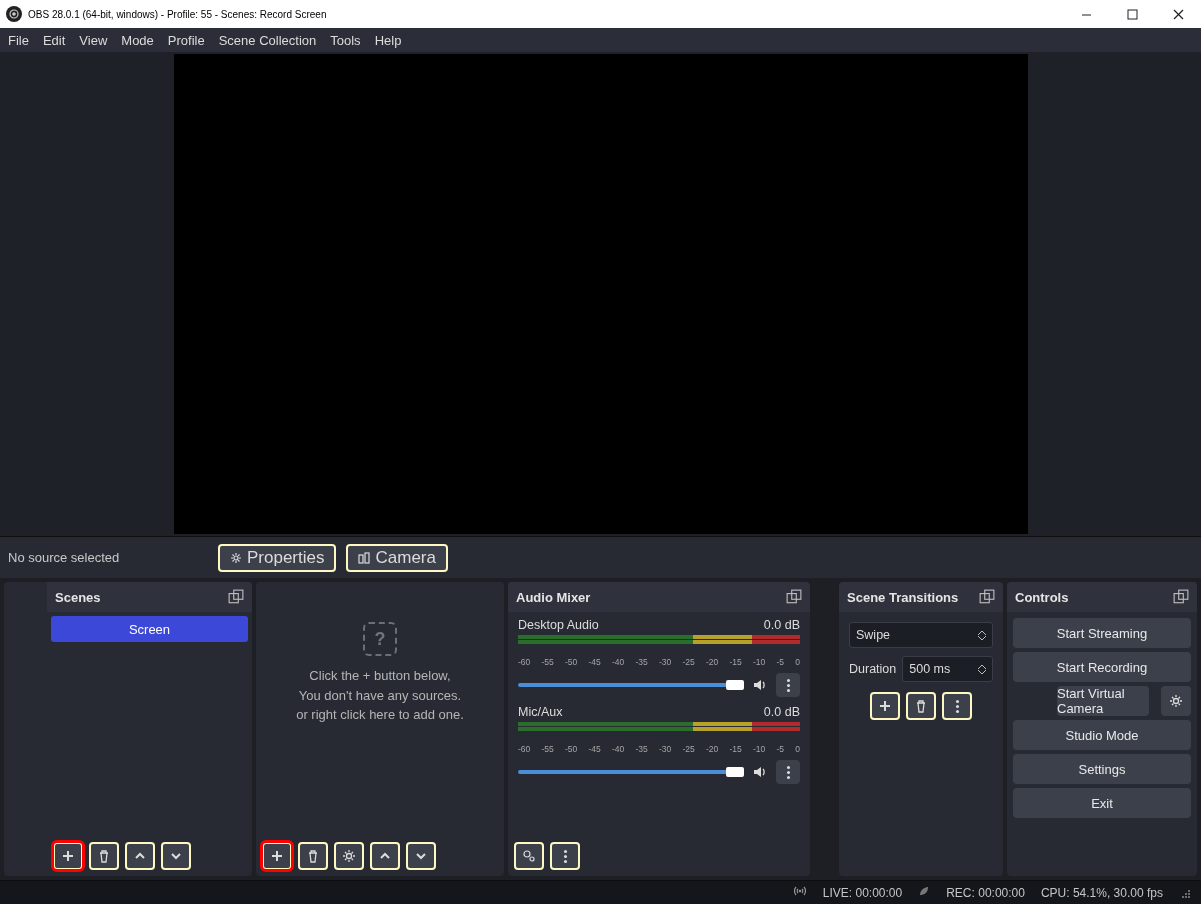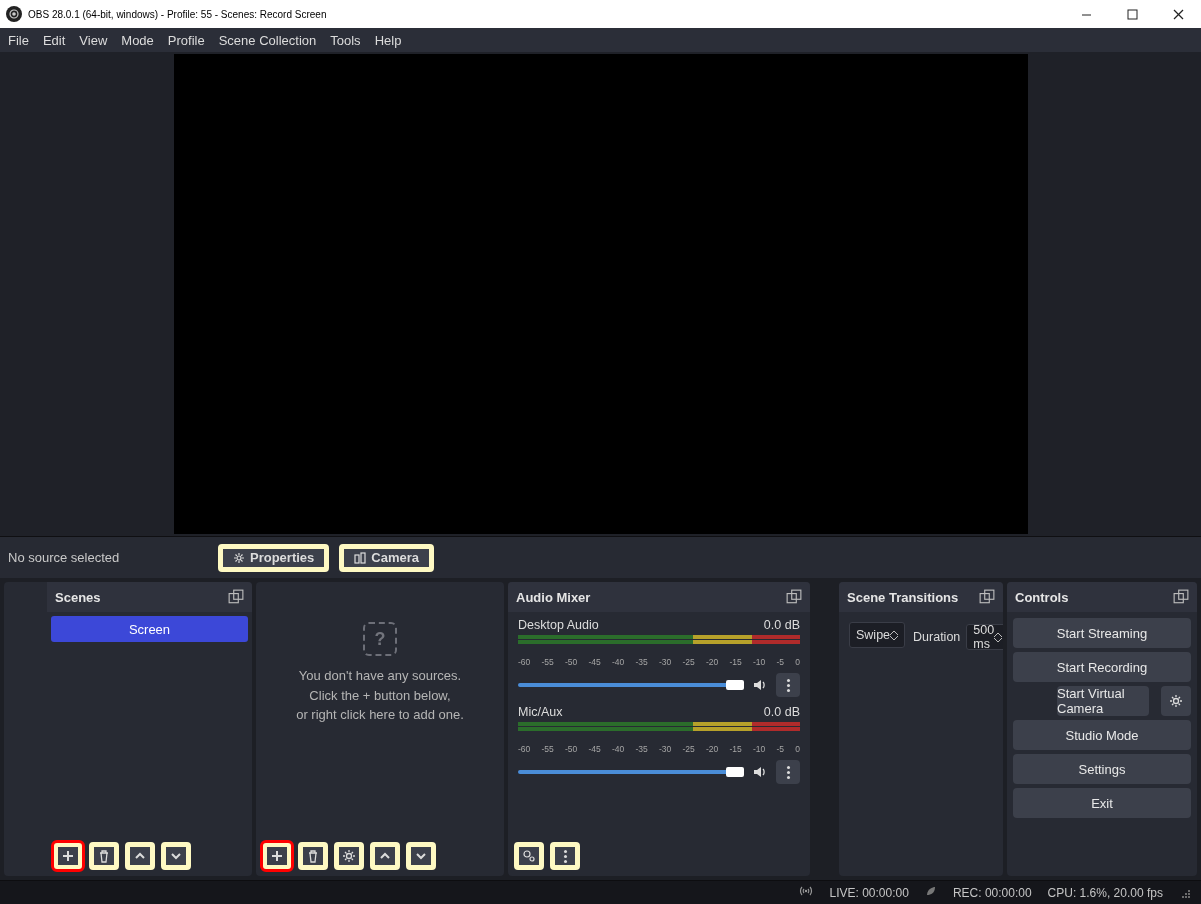--- a/index.html
+++ b/index.html
@@ -11,21 +11,21 @@
 .titlebar .spacer{flex:1;}
 .winbtn{width:46px;height:28px;display:flex;align-items:center;justify-content:center;}
 .winbtn svg{stroke:#222;}
 .app{flex:1;display:flex;flex-direction:column;background:#bef264;}
 .menubar{height:24px;background:#2b2e38;display:flex;align-items:center;padding:0 8px;gap:14px;color:#dcdcdc;font-size:13px;}
 .menubar span{cursor:default;}
 .preview-area{flex:0 0 484px;display:flex;align-items:center;justify-content:center;background:#1f2128;}
 .preview{width:854px;height:480px;background:#000;}
 .srcbar{height:42px;background:#272a33;border-top:1px solid #0f0f12;display:flex;align-items:center;padding-left:8px;gap:10px;}
 .srcbar .label{color:#c9c9c9;width:200px;}
-.btn{background:#3c404b;border:5px solid #fef9c3;border-radius:4px;color:#dcdcdc;height:28px;display:flex;align-items:center;justify-content:center;padding:0 10px;gap:5px;font-size:13px;font-weight:bold;}
+.btn{background:#3c404b;border:2px solid #fef9c3;border-radius:4px;color:#dcdcdc;height:28px;display:flex;align-items:center;justify-content:center;padding:0 10px;gap:5px;font-size:17px;}
 .btn.icon-only{width:30px;padding:0;}
 .btn svg{stroke:#dcdcdc;fill:none;}
 .panels{flex:1;display:flex;gap:4px;padding:4px;background:#1d1f25;}
 .panel{background:#272a33;border-radius:4px;display:flex;flex-direction:column;overflow:hidden;}
 .panel-head{height:30px;background:#2f323d;display:flex;align-items:center;justify-content:space-between;padding:0 8px;font-weight:600;color:#e5e5e5;}
 .dock-icon{width:16px;height:16px;}
 .scenes{flex:0 0 248px;padding-left:43px;}
 .sources{flex:0 0 248px;}
 .audio{flex:1;}
 .transitions{flex:0 0 164px;margin-left:25px;}
@@ -41,21 +41,21 @@
 .meter-wrap{margin-top:3px;}
 .meter{height:4px;position:relative;background:linear-gradient(to right,#2b6d2b 0%,#2b6d2b 62%,#b7a12a 62%,#b7a12a 83%,#b02b2b 83%,#b02b2b 100%);margin-bottom:1px;}
 .ticks{display:flex;justify-content:space-between;font-size:8.5px;color:#a5a5a5;padding-top:12px;}
 .slider-row{display:flex;align-items:center;gap:6px;margin-top:6px;}
 .slider{flex:1;height:4px;background:#4a8dd8;border-radius:2px;position:relative;}
 .slider .thumb{position:absolute;right:0;top:-3px;width:18px;height:10px;background:#fff;border-radius:2px;}
 .vol-icon{width:20px;height:20px;display:flex;align-items:center;justify-content:center;}
 .dots-btn{width:24px;height:24px;background:#3c404b;border-radius:4px;display:flex;align-items:center;justify-content:center;}
 .dots{display:flex;flex-direction:column;gap:2px;}
 .dots i{width:3px;height:3px;background:#dcdcdc;border-radius:50%;}
-.trans-body{padding:10px;display:flex;flex-direction:row;gap:8px;}
+.trans-body{padding:10px;display:flex;flex-direction:column;gap:8px;}
 .select{background:#1c1e25;border:1px solid #3a3d47;border-radius:3px;height:26px;display:flex;align-items:center;justify-content:space-between;padding:0 6px;color:#dcdcdc;font-size:12.5px;}
 .updown{display:flex;flex-direction:column;gap:1px;}
 .updown svg{width:8px;height:5px;}
 .dur-row{display:flex;align-items:center;gap:6px;}
 .dur-row .lbl{font-size:12.5px;color:#dcdcdc;}
 .dur-row .select{flex:1;}
 .trans-btns{display:flex;gap:6px;justify-content:center;margin-top:2px;}
 .ctrl-body{padding:6px;display:flex;flex-direction:column;gap:4px;}
 .ctrl-btn{height:30px;background:#3c404b;border-radius:4px;display:flex;align-items:center;justify-content:center;font-size:13px;color:#e8e8e8;}
 .ctrl-row{display:flex;gap:12px;padding-left:44px;}
@@ -166,22 +166,22 @@
                 <path d="M2 4l4 4 4-4" stroke-width="2"></path>
               </svg>
             </div>
         </div>
       </div>
 
       <div class="panel sources">
         <div class="panel-body">
           <div class="src-empty">
             <div class="qicon">?</div>
+            <div>Click the + button below,</div>
             <div>You don't have any sources.</div>
-            <div>Click the + button below,</div>
             <div>or right click here to add one.</div>
           </div>
         </div>
         <div class="panel-foot">
           <div class="btn icon-only hl-red">
               <svg width="14" height="14">
                 <line x1="7" y1="2" x2="7" y2="12" stroke-width="2"></line>
                 <line x1="2" y1="7" x2="12" y2="7" stroke-width="2"></line>
               </svg>
             </div>
@@ -411,21 +411,21 @@
     <div class="statusbar">
       <span><svg width="14" height="14">
             <path d="M3 11c-2-2-2-6 0-8M11 3c2 2 2 6 0 8M5 9c-1-1-1-3 0-4M9 5c1 1 1 3 0 4" stroke="#999" fill="none" stroke-width="1.2"></path>
             <circle cx="7" cy="7" r="1.2" fill="#999"></circle>
           </svg></span>
       <span>LIVE: 00:00:00</span>
       <span><svg width="12" height="12">
             <path d="M2 10C2 4 8 2 10 2c0 6-4 8-8 8z" fill="#777"></path>
           </svg></span>
       <span>REC: 00:00:00</span>
-      <span>CPU: 1.6%, 20.00 fps</span>
+      <span>CPU: 54.1%, 30.00 fps</span>
       <svg class="grip" viewBox="0 0 12 12">
           <circle cx="10" cy="10" r="1" fill="#888"></circle>
           <circle cx="7" cy="10" r="1" fill="#888"></circle>
           <circle cx="10" cy="7" r="1" fill="#888"></circle>
           <circle cx="4" cy="10" r="1" fill="#888"></circle>
           <circle cx="7" cy="7" r="1" fill="#888"></circle>
           <circle cx="10" cy="4" r="1" fill="#888"></circle>
         </svg>
     </div>
   </div>

